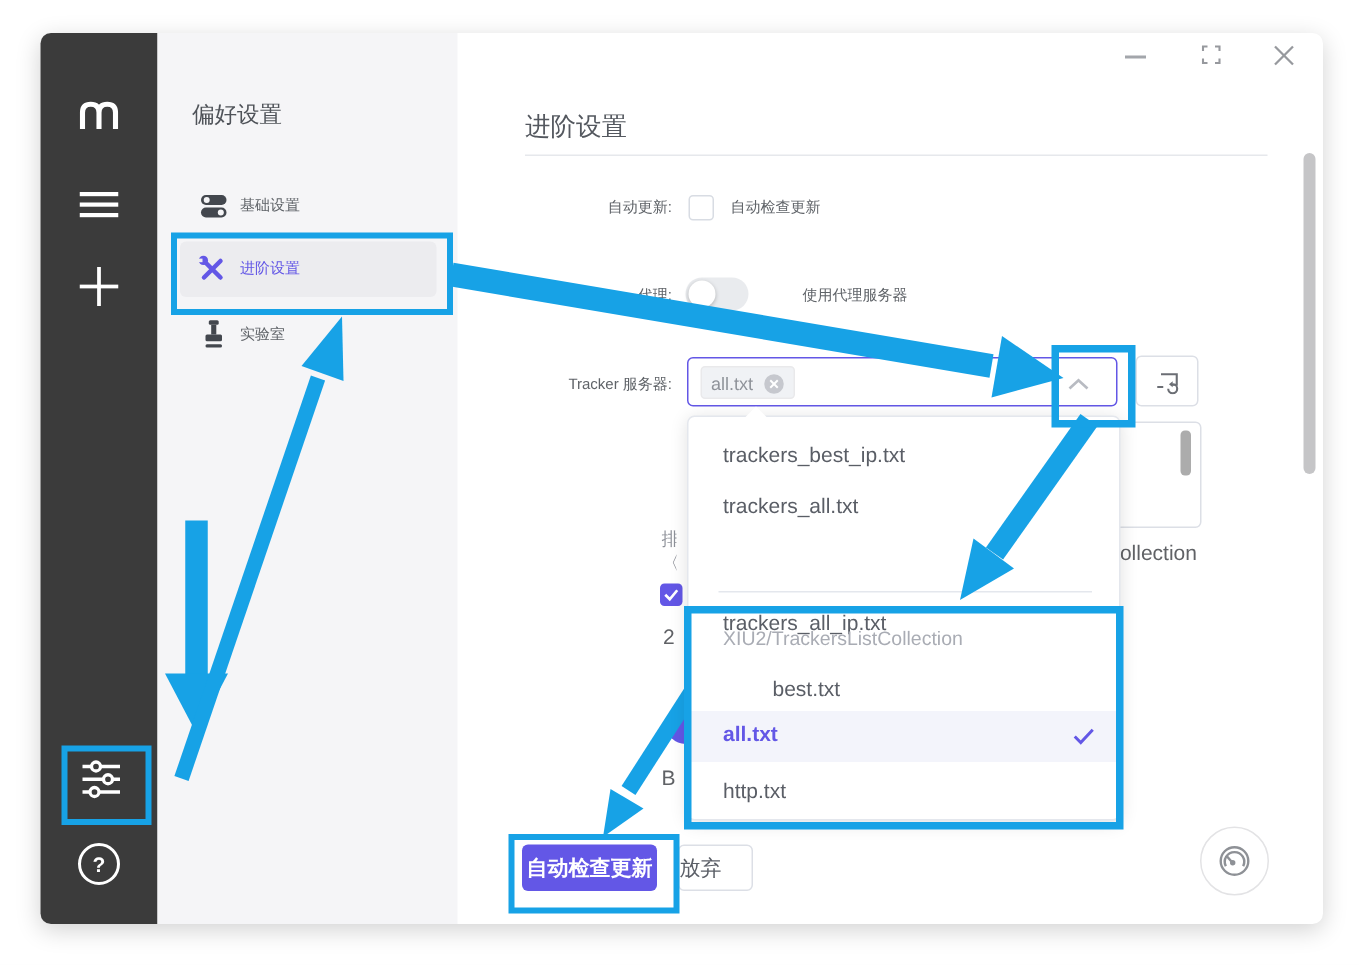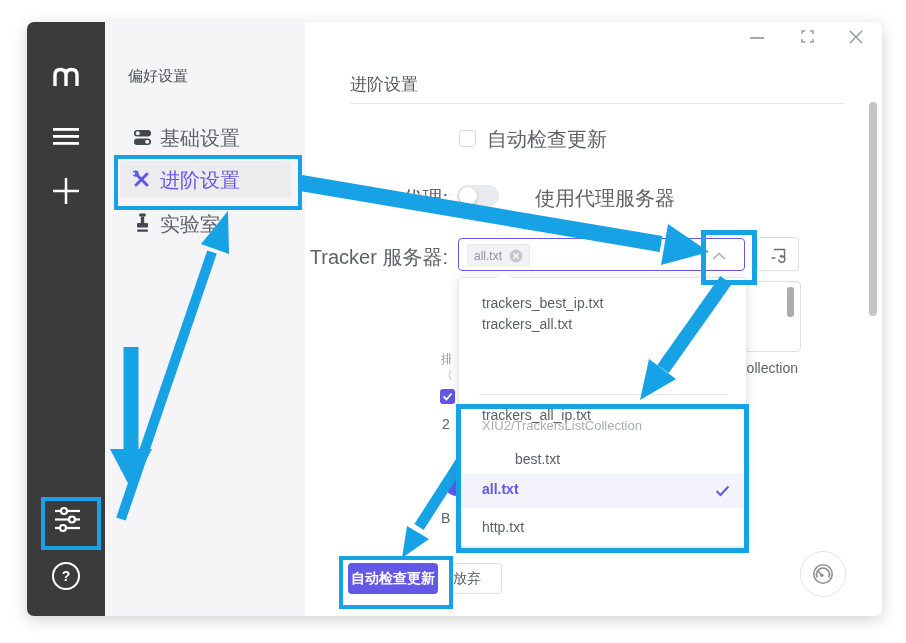--- a/index.html
+++ b/index.html
@@ -1,19 +1,19 @@
 <!DOCTYPE html>
 <html><head>
 <meta charset="utf-8">
 <style>
   html,body{margin:0;padding:0;background:#fdfdfd;}
   body{font-family:"Liberation Sans","DejaVu Sans",sans-serif;}
   #stage{position:relative;width:906px;height:643px;overflow:hidden;background:#fff;}
   .a{position:absolute;}
-  .lbl{font-size:20px;color:#5f6368;line-height:20px;white-space:nowrap;}
+  .lbl{font-size:10px;color:#5f6368;line-height:20px;white-space:nowrap;}
   .rlab{text-align:right;}
   .ditem{font-size:14px;color:#5a5e66;line-height:20px;white-space:nowrap;}
   .frag{overflow:hidden;white-space:nowrap;color:#8e9199;}
   svg{display:block;}
   .annbox{border:4px solid #17a2e6;background:transparent;pointer-events:none;}
   .noptr{pointer-events:none;}
 </style>
 </head>
 <body>
 
@@ -117,20 +117,21 @@
   </div>
   <div class="a" style="left:848px;top:29px;width:16px;height:16px;">
     <svg width="16" height="16" viewBox="0 0 16 16">
       <g stroke="#97999e" stroke-width="1.5">
         <line x1="2" y1="2" x2="14" y2="14"></line>
           <line x1="14" y1="2" x2="2" y2="14"></line>
       </g>
     </svg>
   </div>
 
+  <div class="a lbl rlab" style="left:308px;top:129px;width:140px;">自动更新:</div>
   <div class="a" style="left:459px;top:130px;width:15px;height:15px;border:1px solid #d8dce3;border-radius:3px;background:#fff;"></div>
   <div class="a lbl" style="left:487px;top:129px;">自动检查更新</div>
 
   <div class="a lbl rlab" style="left:308px;top:188px;width:140px;">代理:</div>
   <div class="a" style="left:457px;top:185px;width:42px;height:22px;background:#e9ebee;border-radius:11px;">
     <span class="a" style="left:2px;top:2px;width:18px;height:18px;background:#fff;border-radius:50%;box-shadow:0 1px 3px rgba(0,0,0,.25);"></span>
   </div>
   <div class="a lbl" style="left:535px;top:188px;">使用代理服务器</div>
 
   <div class="a lbl rlab" style="left:308px;top:247px;width:140px;">Tracker 服务器:</div>
@@ -213,21 +214,21 @@
     </span>
   </div>
 
   <div class="a" style="left:869px;top:102px;width:8px;height:214px;background:#c5c5c7;border-radius:4px;"></div>
 
   <div class="a" style="left:458px;top:277px;width:289px;height:270px;background:#fff;border:1px solid #e4e7ed;border-radius:5px;
               box-shadow:0 2px 12px rgba(0,0,0,.12);box-sizing:border-box;z-index:10;">
     <span class="a" style="left:38px;top:-7px;width:0;height:0;border-left:7px solid transparent;border-right:7px solid transparent;border-bottom:7px solid #fff;"></span>
 
     <div class="a ditem" style="left:23px;top:15px;">trackers_best_ip.txt</div>
-    <div class="a ditem" style="left:23px;top:36px;">trackers_all.txt</div>
+    <div class="a ditem" style="left:23px;top:49px;">trackers_all.txt</div>
     <div class="a ditem" style="left:23px;top:83px;margin-top:44px;">trackers_all_ip.txt</div>
 
     <div class="a" style="left:20px;top:116px;width:249px;height:1px;background:#e4e7ed;"></div>
 
     <div class="a" style="left:23px;top:140px;font-size:13px;color:#a9acb4;white-space:nowrap;">XIU2/TrackersListCollection</div>
 
     <div class="a ditem" style="left:23px;top:171px;margin-left:33px;">best.txt</div>
 
     <div class="a" style="left:1px;top:196px;width:285px;height:34px;background:#f3f4fb;">
       <span class="a" style="left:22px;top:7px;font-size:14px;font-weight:bold;color:#6357e6;white-space:nowrap;">all.txt</span>

